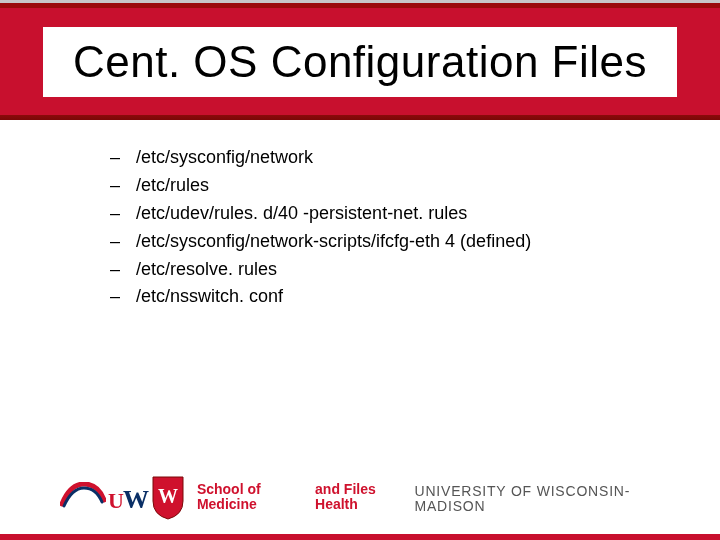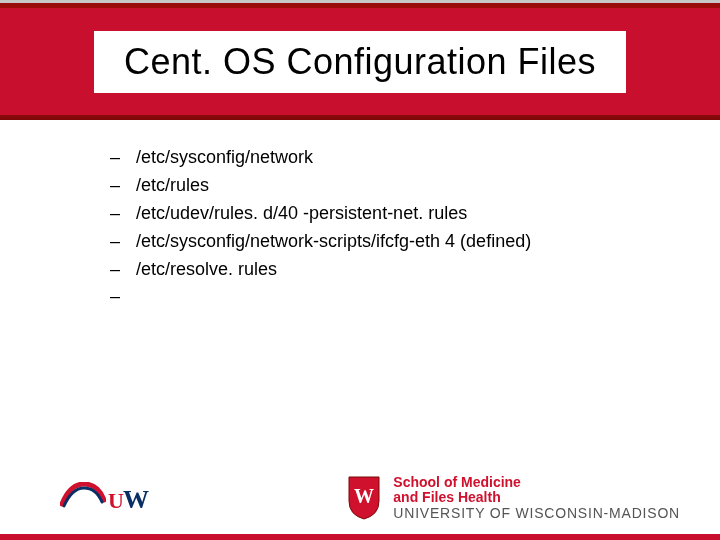--- a/index.html
+++ b/index.html
@@ -16,21 +16,21 @@
     height: 120px;
     background: linear-gradient(to bottom, #9a0b0b 0%, #9a0b0b 4%, #c8102e 4%, #c8102e 96%, #8a0a0a 96%, #7a0808 100%);
     border-top: 3px solid #c8c8c8;
     display: flex;
     align-items: center;
     justify-content: center;
   }
   .title-band h1 {
     background: #ffffff;
     color: #000000;
-    font-size: 36px;
+    font-size: 44px;
     font-weight: normal;
     padding: 10px 30px;
     letter-spacing: 0.5px;
   }
   .content {
     padding: 24px 70px 0 110px;
   }
   .row {
     display: flex;
     align-items: baseline;
@@ -94,21 +94,21 @@
     align-items: center;
     gap: 10px;
   }
   .crest {
     width: 38px;
     height: 46px;
   }
   .crest svg { display: block; }
   .smph-text {
     display: flex;
-    flex-direction: column;
+    flex-direction: row;
     line-height: 1.05;
   }
   .smph-line1 {
     color: #cf112d;
     font-weight: 700;
     font-size: 14px;
   }
   .smph-line2 {
     color: #cf112d;
     font-weight: 700;
@@ -144,20 +144,21 @@
   <div class="row">
     <span class="dash">–</span>
     <span>/etc/sysconfig/network-scripts/ifcfg-eth 4 (defined)</span>
   </div>
   <div class="row">
     <span class="dash">–</span>
     <span>/etc/resolve. rules</span>
   </div>
   <div class="row">
     <span class="dash">–</span>
+    <span>/etc/nsswitch. conf</span>
   </div>
 </div>
 
 <div class="footer">
   <div class="uw-logo">
     <span class="uw-mark">
       <svg width="46" height="26" viewBox="0 0 46 26">
         <path d="M2 22 Q10 2 24 2 Q38 2 44 18" fill="none" stroke="#cf112d" stroke-width="5" stroke-linecap="round"></path>
         <path d="M4 24 Q12 6 24 6 Q36 6 42 20" fill="none" stroke="#0a2f66" stroke-width="3" stroke-linecap="round"></path>
       </svg>

